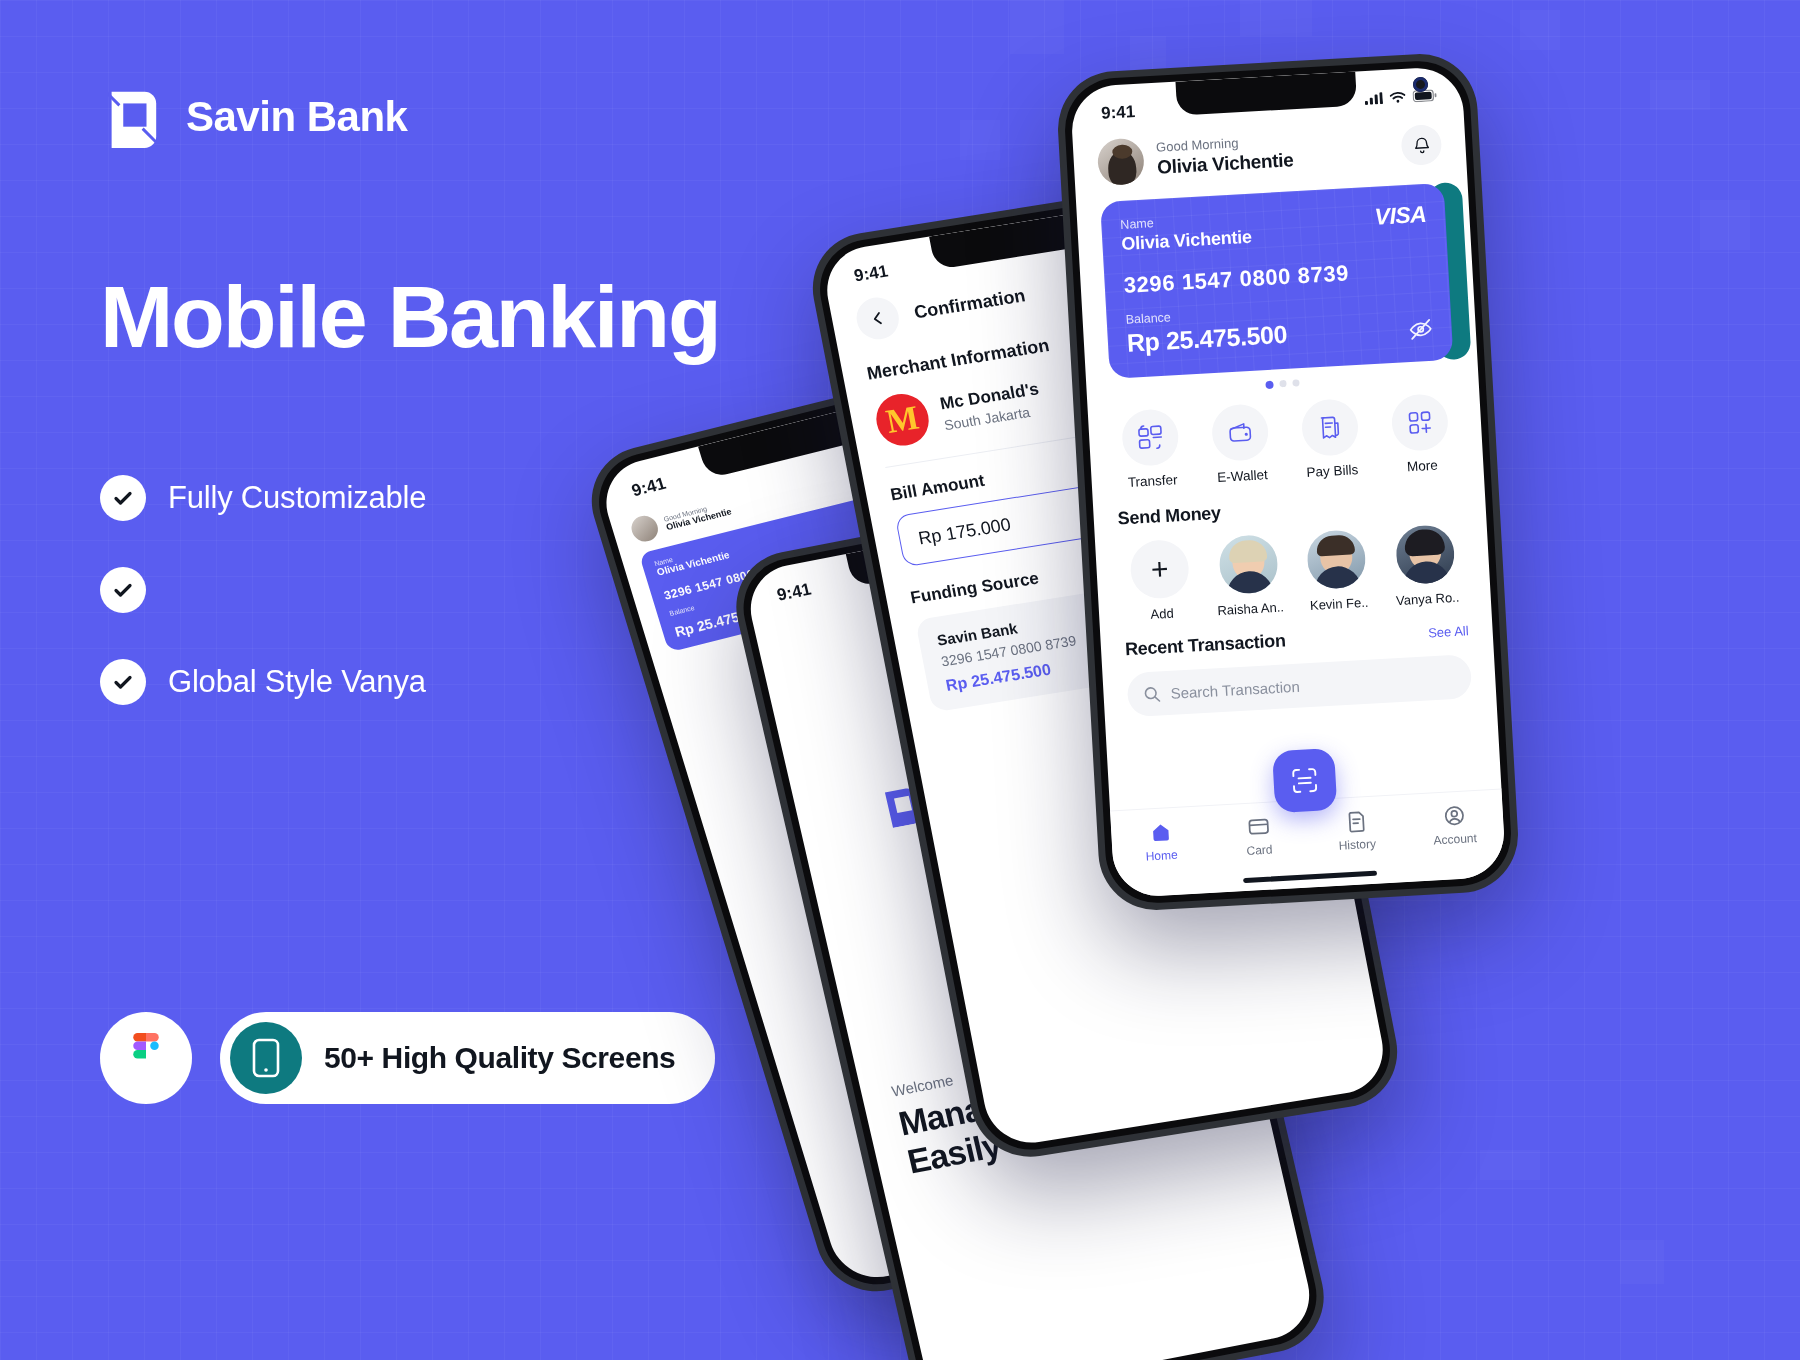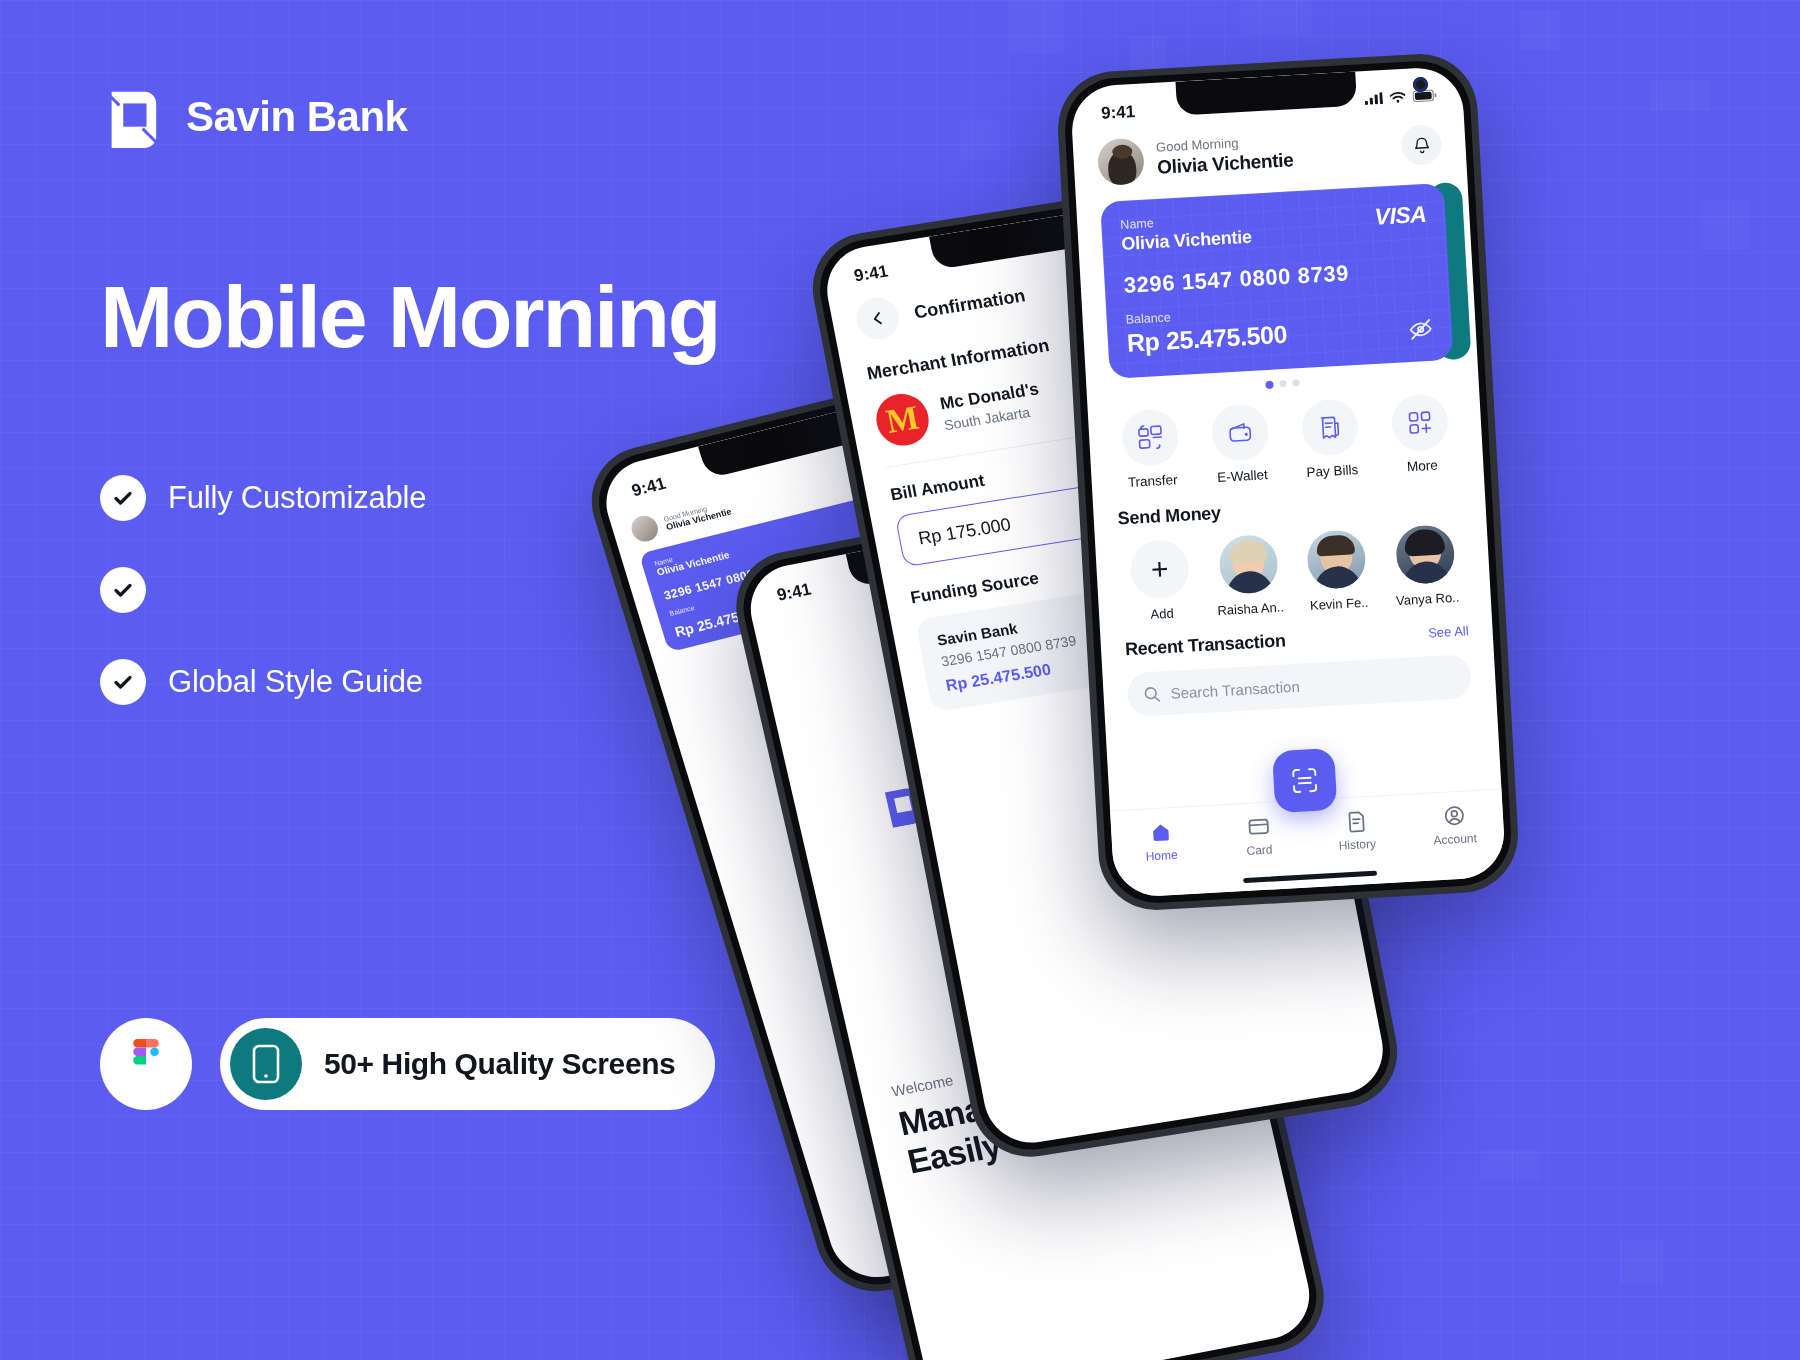--- a/index.html
+++ b/index.html
@@ -33,21 +33,21 @@
     font-size:88px; line-height:1.12; letter-spacing:-2.2px; }
   .headline .l2{ display:block; }
 
   .features{ margin-top:108px; display:flex; flex-direction:column; gap:46px;}
   .feature{ display:flex; align-items:center; gap:22px;}
   .tick{ width:46px;height:46px;border-radius:50%;background:#fff;
         display:flex;align-items:center;justify-content:center;flex:0 0 auto;}
   .tick svg{width:24px;height:24px;}
   .feature-label{ color:#fff; font-size:31px; font-weight:400; letter-spacing:-.2px;}
 
-  .bottom-row{ position:absolute; left:0; bottom:250px; display:flex; align-items:center; gap:28px;}
+  .bottom-row{ position:absolute; left:0; bottom:256px; display:flex; align-items:center; gap:28px;}
   .figma-circle{ width:92px;height:92px;border-radius:50%;background:#fff;
         display:flex;align-items:center;justify-content:center;}
   .figma-circle svg{width:34px;height:50px;}
   .screens-pill{ height:92px; background:#fff; border-radius:46px;
         display:flex; align-items:center; gap:22px; padding:0 40px 0 10px;}
   .pill-icon{ width:72px;height:72px;border-radius:50%;background:#0e7a80;
         display:flex;align-items:center;justify-content:center;}
   .pill-icon svg{width:28px;height:40px;}
   .pill-text{ color:#11161f; font-size:30px; font-weight:700; letter-spacing:-.4px;}
 
@@ -241,21 +241,21 @@
           <path d="M12 6h34a12 12 0 0 1 12 12v34a12 12 0 0 1-12 12H12z" fill="#fff"></path>
           <path d="M12 6 24 18v28h28L64 58" fill="none"></path>
           <rect x="24" y="18" width="24" height="24" fill="#5a5df0"></rect>
           <path d="M6 6 20 20M44 44 58 58" stroke="#5a5df0" stroke-width="3"></path>
         </svg>
     </span>
     <span class="brand-name">Savin Bank</span>
   </div>
 
   <h1 class="headline">
-    <span class="l1">Mobile Morning</span>
+    <span class="l1">Mobile Banking</span>
   </h1>
 
   <div class="features">
     <div class="feature">
       <span class="tick">
           <svg viewBox="0 0 24 24">
             <path d="M5 12.5l4.5 4.5L19 7.5" fill="none" stroke="#11161f" stroke-width="3.2" stroke-linecap="round" stroke-linejoin="round"></path>
           </svg>
         </span>
       <span class="feature-label">Fully Customizable</span>
@@ -266,21 +266,21 @@
             <path d="M5 12.5l4.5 4.5L19 7.5" fill="none" stroke="#11161f" stroke-width="3.2" stroke-linecap="round" stroke-linejoin="round"></path>
           </svg>
         </span>
     </div>
     <div class="feature">
       <span class="tick">
           <svg viewBox="0 0 24 24">
             <path d="M5 12.5l4.5 4.5L19 7.5" fill="none" stroke="#11161f" stroke-width="3.2" stroke-linecap="round" stroke-linejoin="round"></path>
           </svg>
         </span>
-      <span class="feature-label">Global Style Guide</span>
+      <span class="feature-label">Global Style Vanya</span>
     </div>
   </div>
 
   <div class="bottom-row">
     <span class="figma-circle">
       <svg viewBox="0 0 38 56">
         <path d="M9.5 0h9.5v9.5H9.5a4.75 4.75 0 1 1 0-9.5z" fill="#f24e1e"></path>
         <path d="M19 0h9.5a4.75 4.75 0 1 1 0 9.5H19z" fill="#ff7262"></path>
         <path d="M9.5 9.5h9.5V19H9.5a4.75 4.75 0 1 1 0-9.5z" fill="#a259ff"></path>
         <circle cx="28.5" cy="14.25" r="4.75" fill="#1abcfe"></circle>

